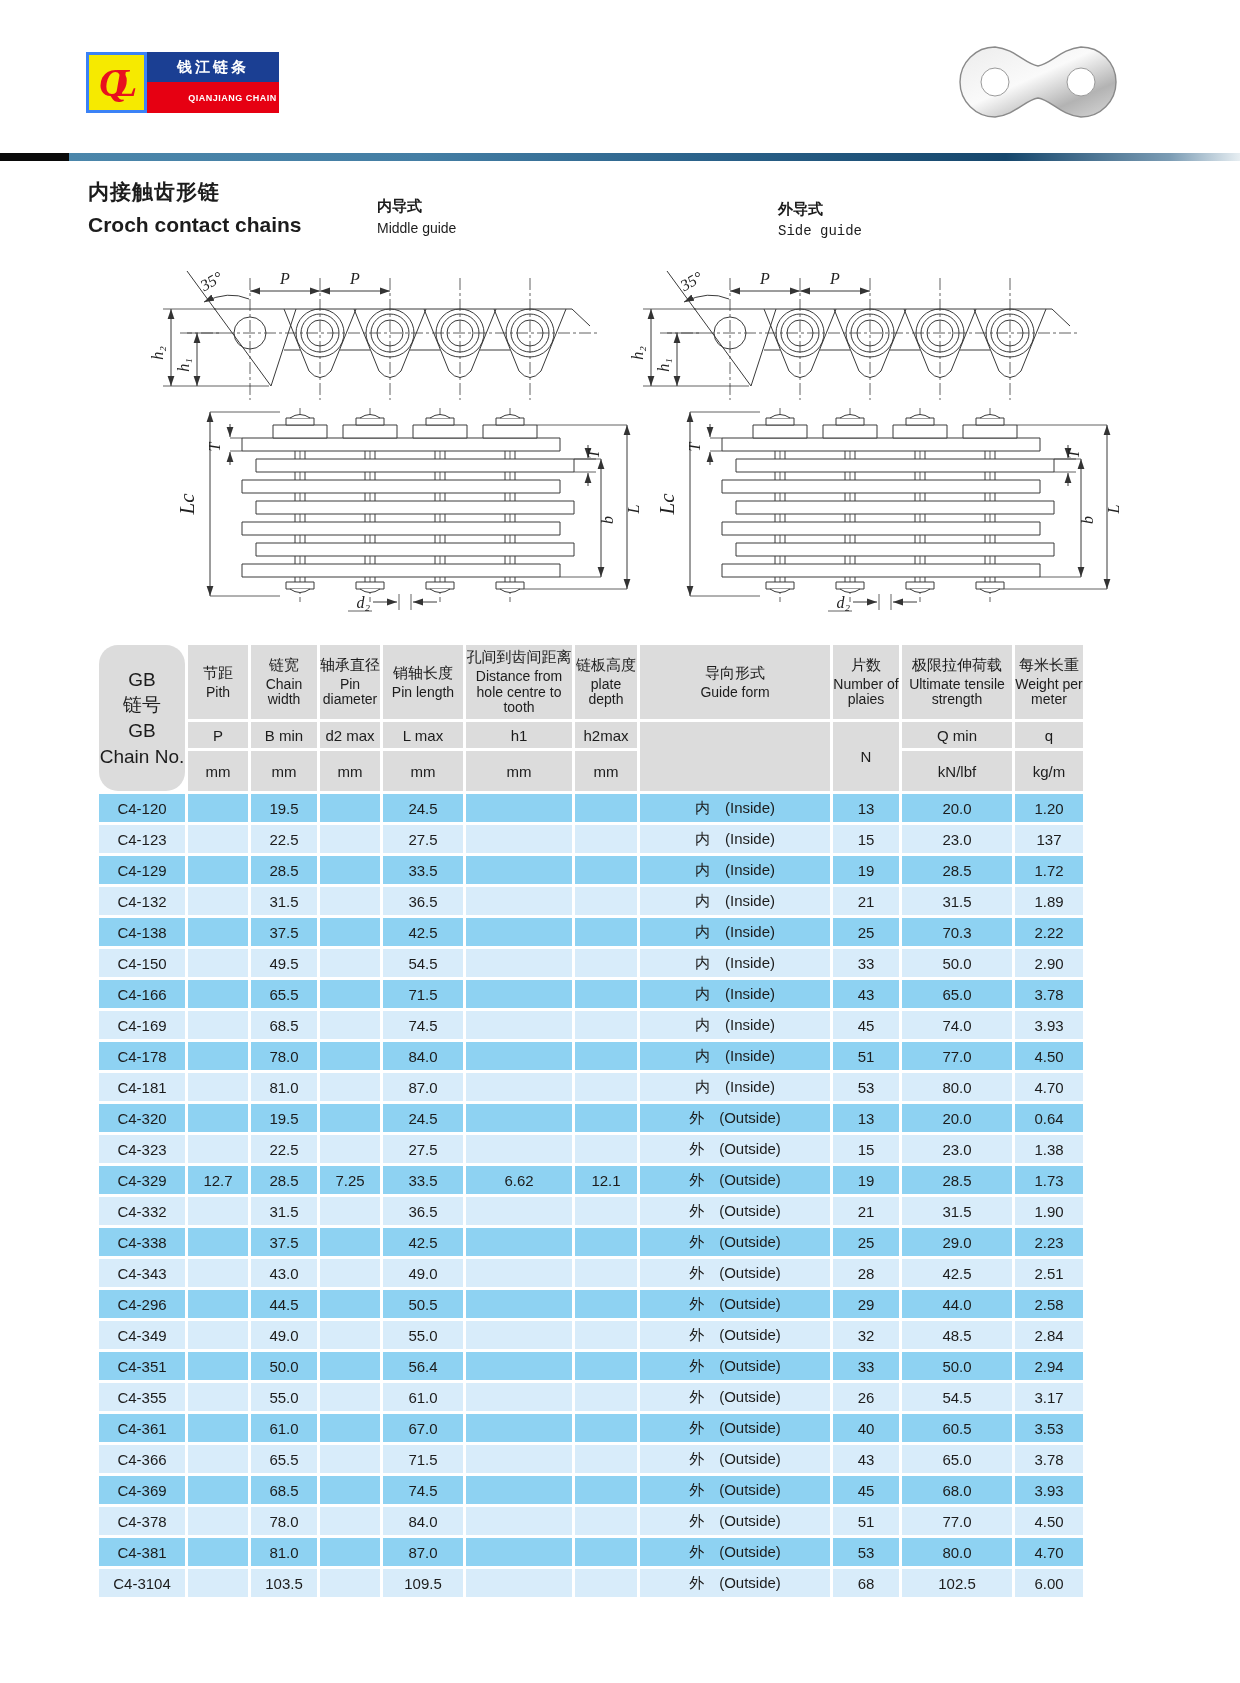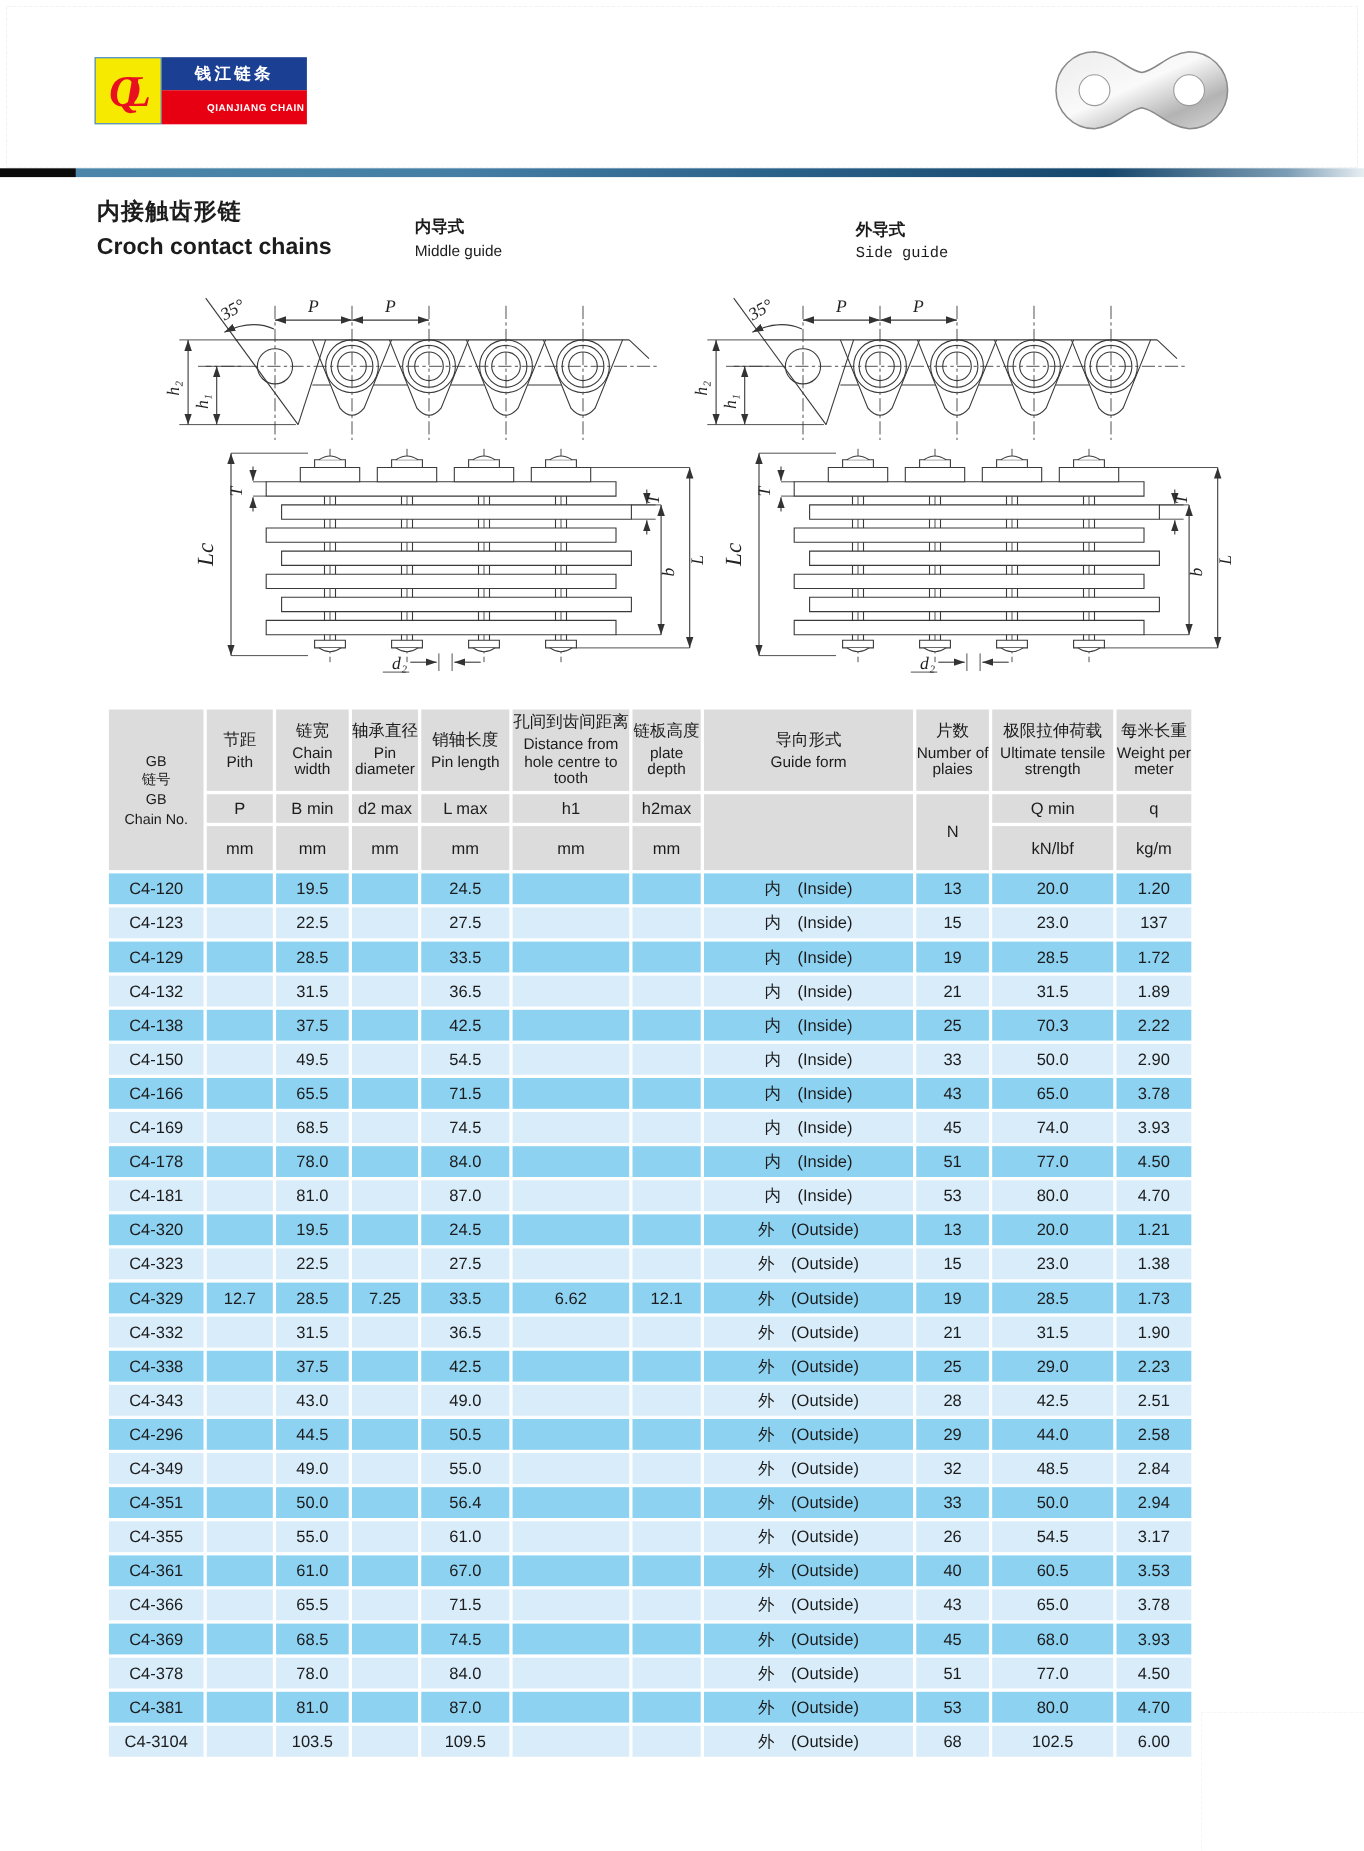--- a/index.html
+++ b/index.html
@@ -19,21 +19,21 @@
   .corner-pattern{position:absolute;right:0;bottom:0;width:148px;height:126px;}
 
   
   .bar{position:absolute;top:153px;left:0;width:1240px;height:8px;}
   .bar .black{position:absolute;left:0;top:0;width:69px;height:8px;background:#0a0a0a;}
   .bar .blue{position:absolute;left:69px;top:0;right:0;height:8px;
     background:linear-gradient(90deg,#4b86aa 0%,#447ea4 30%,#2a6189 55%,#16476c 80%,#7b9cb4 94%,#e7eef2 100%);}
 
   
   .logo{position:absolute;left:86px;top:52px;height:61px;display:flex;}
-  .logo .mono{width:61px;height:61px;background:#f6ea00;border:1px solid #3b82f6;box-sizing:border-box;
+  .logo .mono{width:61px;height:61px;background:#f6ea00;border:3px solid #3b82f6;box-sizing:border-box;
     display:flex;align-items:center;justify-content:center;}
   .logo .mono span{font-family:"Liberation Serif",serif;font-style:italic;font-weight:bold;
     font-size:40px;color:#e8101f;letter-spacing:-0.38em;padding-right:0.3em;}
   .logo .txt{width:132px;height:61px;display:flex;flex-direction:column;}
   .logo .cn{height:30px;background:#1b3f93;color:#fff;display:flex;align-items:center;justify-content:center;
     font-size:15px;font-weight:bold;letter-spacing:3px;}
   .logo .en{height:31px;background:#e60012;color:#fff;display:flex;align-items:center;justify-content:center;
     font-size:9px;font-weight:bold;letter-spacing:0.5px;padding-left:39px;}
 
   .plate-art{position:absolute;left:945px;top:40px;}
@@ -58,21 +58,21 @@
   
   .spec-table{position:absolute;left:96px;top:642px;border-collapse:separate;border-spacing:3px;
     table-layout:fixed;width:990px;}
   .spec-table th,.spec-table td{padding:0;text-align:center;vertical-align:middle;overflow:hidden;}
   .spec-table th{background:#dcdcdc;font-weight:normal;}
   .spec-table .h1r th{height:74px;}
   .spec-table .h2r th{height:26px;font-size:15px;}
   .spec-table .h3r th{height:40px;font-size:15px;}
   .spec-table th .cn{font-size:15px;line-height:1.25;}
   .spec-table th .en{font-size:14px;line-height:1.12;margin-top:2px;}
-  .spec-table th.chain-th{font-size:13px;line-height:1.35;}
+  .spec-table th.chain-th{font-size:19px;line-height:1.35;border-radius:19px;}
   .spec-table td{height:28px;font-size:15px;}
   tr.row-dark td{background:#8ed2f2;}
   tr.row-light td{background:#d8ecfa;}
 </style>
 </head>
 <body>
 
 <div class="page">
 
   <div class="header-pattern dotpat"></div>
@@ -492,21 +492,21 @@
           <td>C4-320</td>
           <td></td>
           <td>19.5</td>
           <td></td>
           <td>24.5</td>
           <td></td>
           <td></td>
           <td>外　(Outside)</td>
           <td>13</td>
           <td>20.0</td>
-          <td>1.21</td>
+          <td>0.64</td>
         </tr>
         <tr class="row-light">
           <td>C4-323</td>
           <td></td>
           <td>22.5</td>
           <td></td>
           <td>27.5</td>
           <td></td>
           <td></td>
           <td>外　(Outside)</td>

